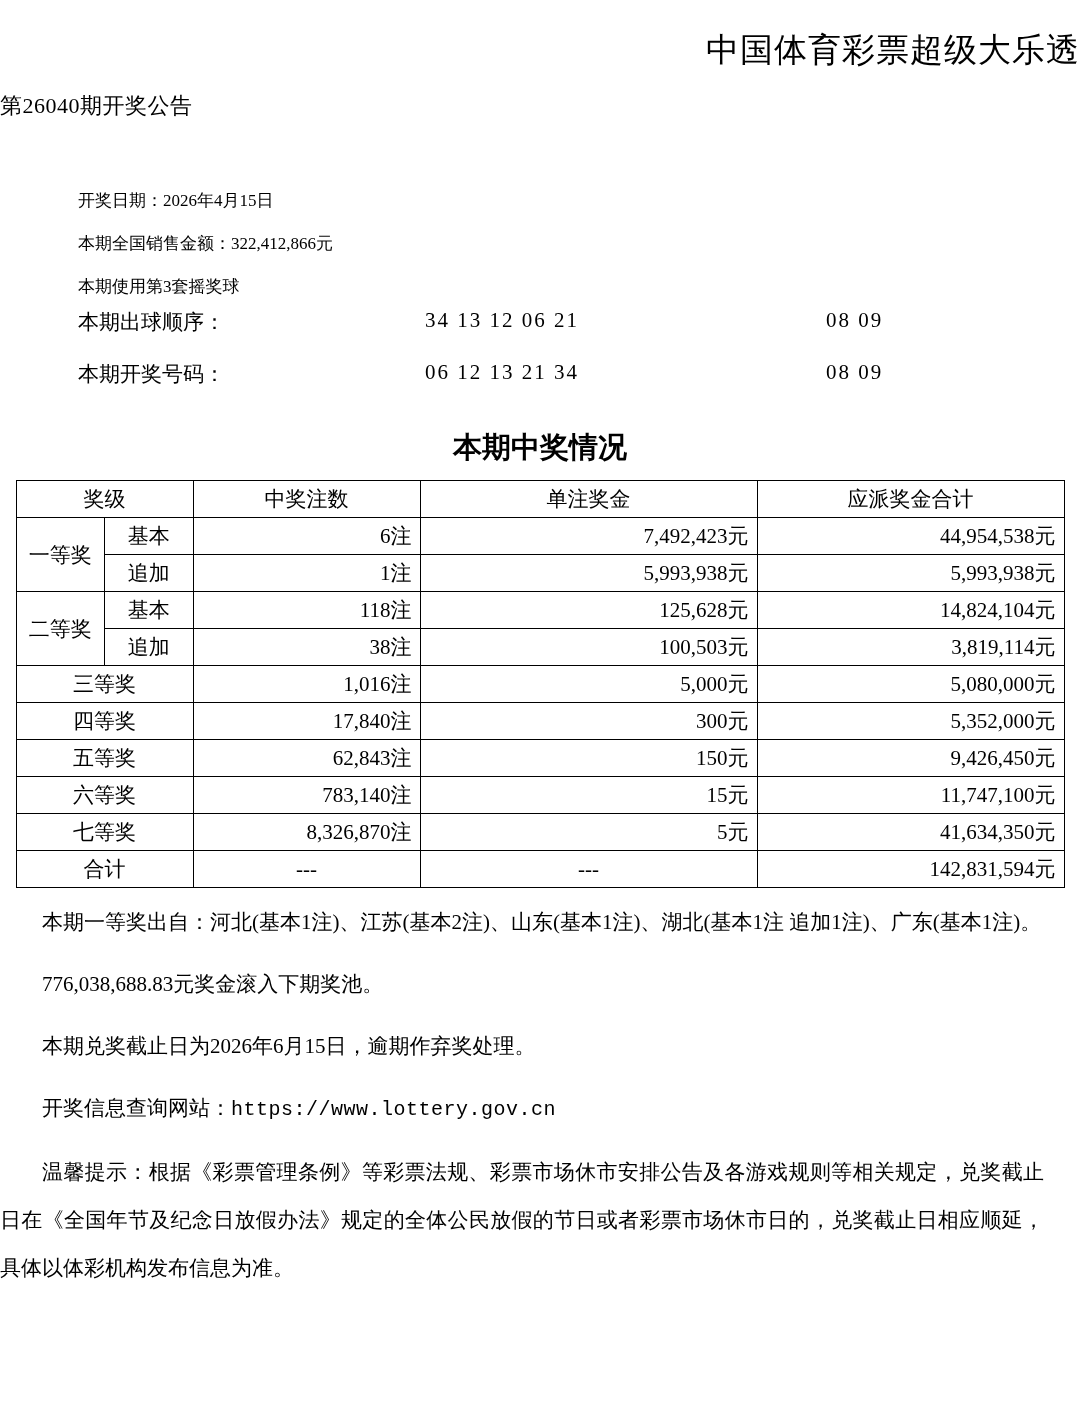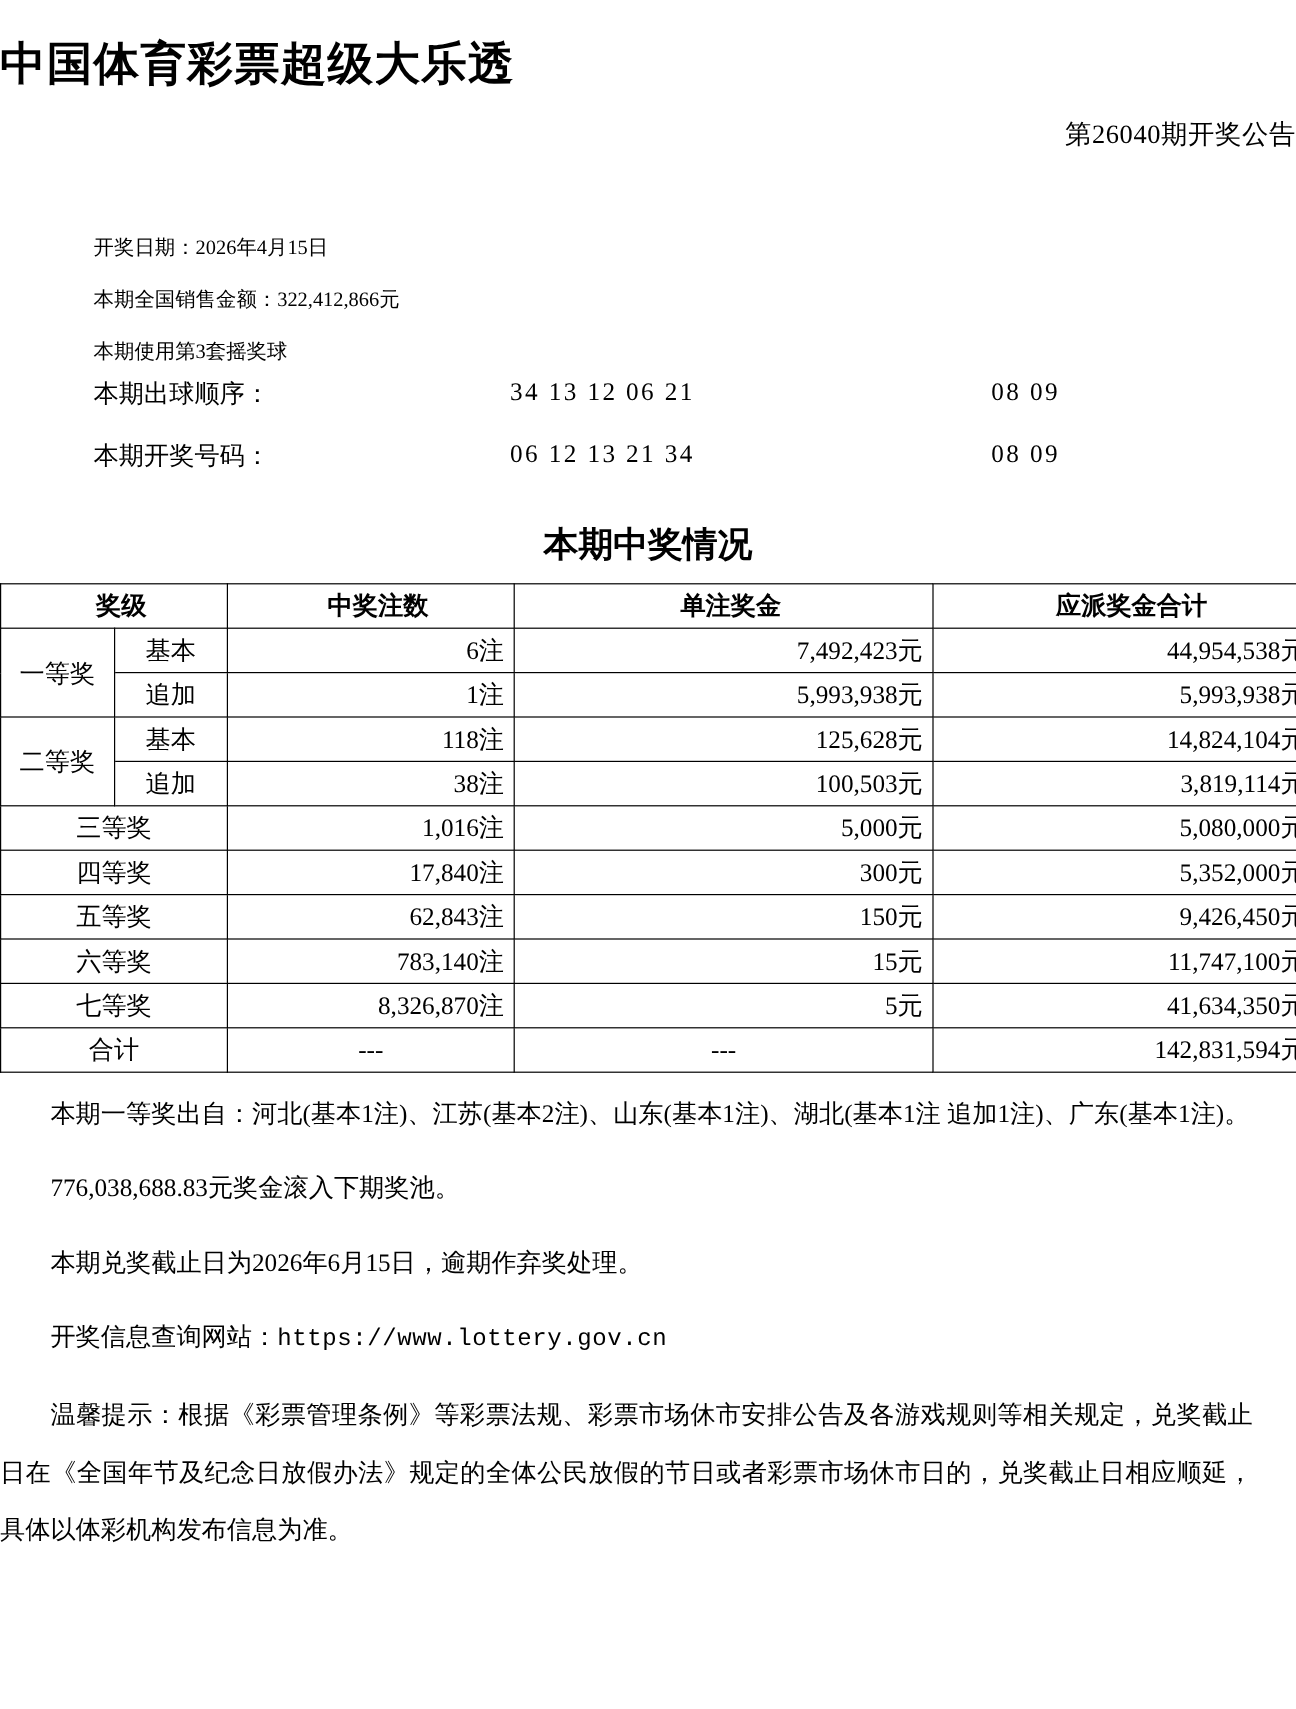--- a/index.html
+++ b/index.html
@@ -15,28 +15,28 @@
     position: relative;
   }
   .page {
     width: 1080px;
     height: 1424px;
     box-sizing: border-box;
     padding: 0;
     position: relative;
   }
   .title {
-    text-align: left;
-    font-size: 38px;
-    font-weight: bold;
+    text-align: right;
+    font-size: 33px;
+    font-weight: normal;
     letter-spacing: 1px;
     margin-top: 28px;
   }
   .subtitle {
-    text-align: right;
+    text-align: left;
     font-size: 22px;
     margin-top: 18px;
     letter-spacing: 0.5px;
   }
   .info-block {
     margin-top: 58px;
     padding-left: 78px;
     font-size: 17px;
     line-height: 43px;
   }
@@ -96,22 +96,21 @@
     table-layout: fixed;
   }
   table.prize td, table.prize th {
     border: 1px solid #000000;
     height: 36px;
     padding: 0 8px;
     font-weight: normal;
   }
   table.prize th {
     text-align: center;
-    font-weight: bold;
-    padding-left: 20px;
+    font-weight: normal;
   }
   .c-grade { width: 160px; text-align: center; }
   .c-sub   { width: 92px; text-align: center; }
   .c-count { width: 210px; text-align: right; padding-right: 32px;}
   .c-each  { width: 320px; text-align: right; padding-right: 14px;}
   .c-total { width: 290px; text-align: right; padding-right: 14px;}
   .center { text-align: center !important; padding-right: 8px !important;}
   .notes {
     margin-top: 10px;
     padding-right: 36px;

